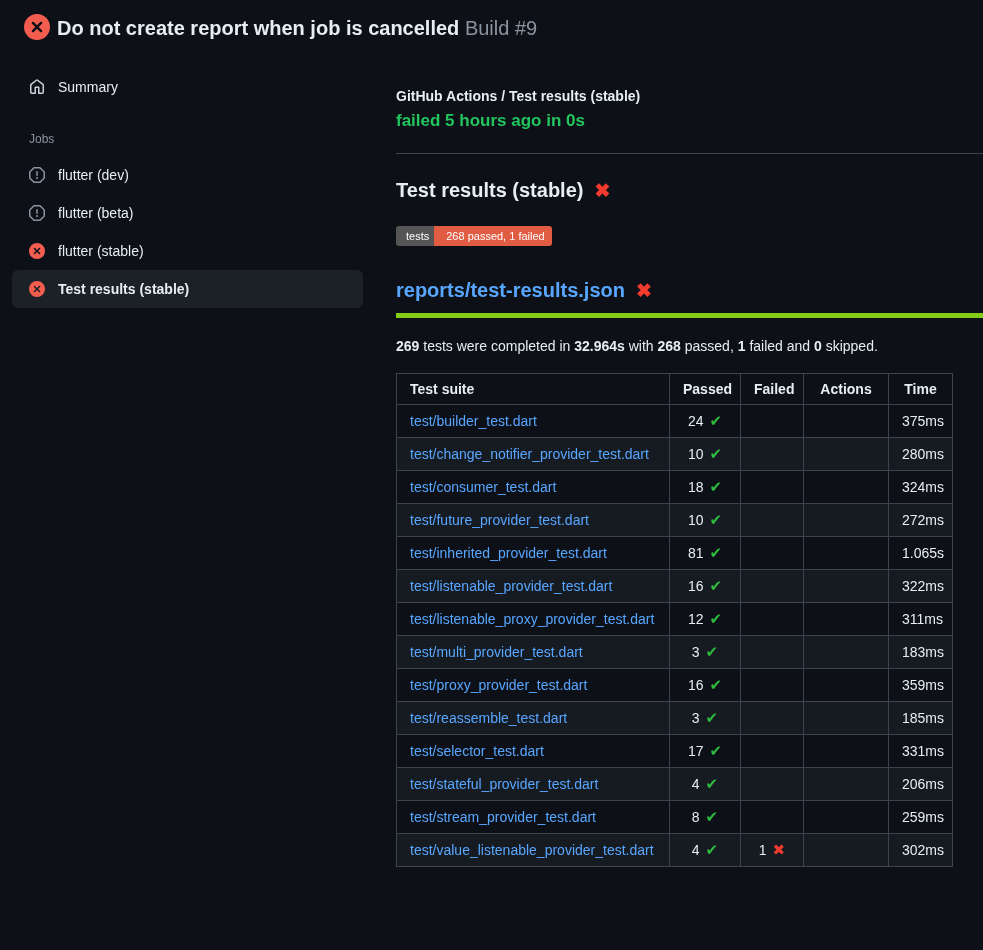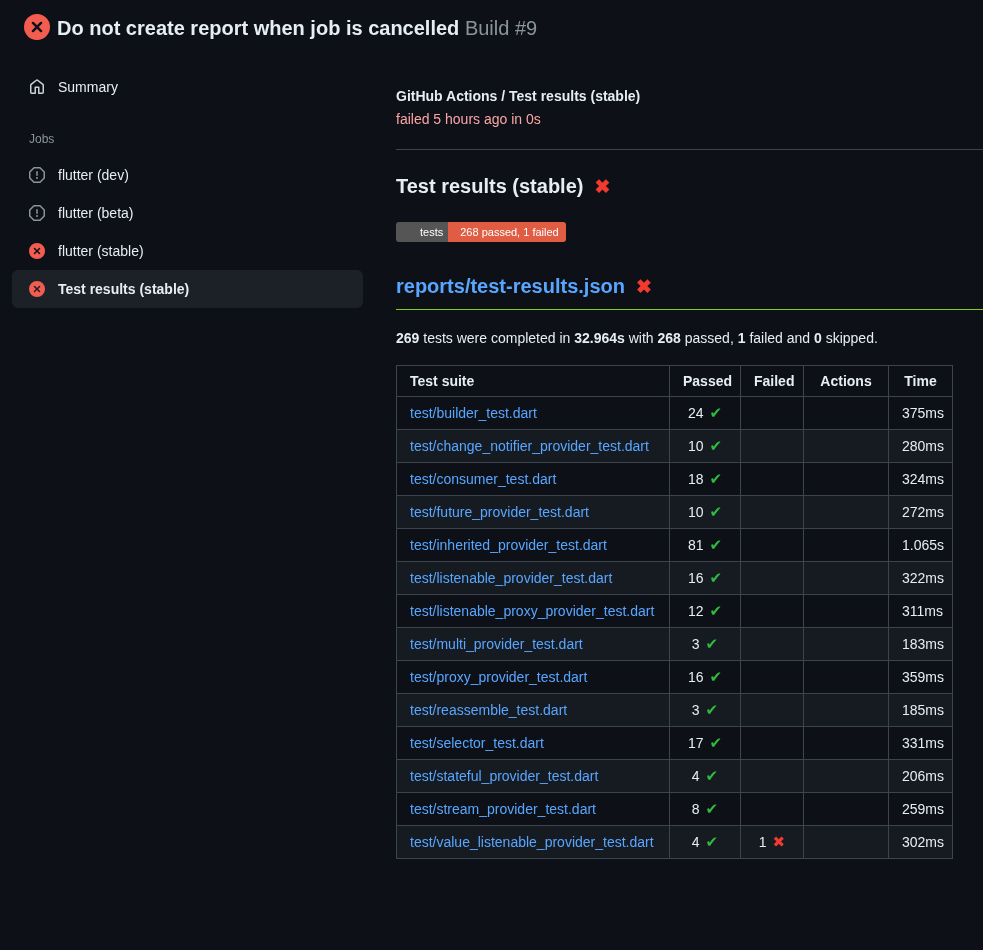--- a/index.html
+++ b/index.html
@@ -23,30 +23,30 @@
   .side-item .icon16 { width:16px; height:16px; flex-shrink:0; display:flex; }
   .side-item .icon16 svg { width:16px; height:16px; }
   .icon-home { color:#c9d1d9; }
   .jobs-label { font-size:12px; color:#8b949e; padding:0 17px; margin:26px 0 10px 0; }
   .job-item .cancelled { color:#8b949e; }
   .job-item .failed { color:#f25d50; }
   .job-item.selected { background:#1c2128; font-weight:700; }
   
   .main { flex:1; padding:36px 0 0 21px; }
   .breadcrumb { font-weight:700; font-size:14px; }
-  .status-line { color:#fca5a5; font-size:14px; margin-top:7px; }
+  .status-line { color:#22c55e; font-size:17px; margin-top:7px;font-weight:bold; }
   .main hr { border:none; border-top:1px solid #3d444d; margin:22px 0 0 0; }
   .section-title { display:flex; align-items:center; gap:11px; font-size:20px; font-weight:700; margin:25px 0 0 0; }
   .xmark { color:#f23b2e; font-size:19px; font-weight:700; line-height:1; }
   .badge { display:inline-flex; margin-top:24px; border-radius:3px; overflow:hidden;
            font-size:11px; color:#ffffff; text-decoration:none; line-height:1; }
-  .badge-left  { background:#555555; padding:5px 5px 4px 24px; }
+  .badge-left  { background:#555555; padding:5px 5px 4px 10px; }
   .badge-right { background:#e05d44; padding:5px 7px 4px 12px; }
   .report-title { display:flex; align-items:center; gap:11px; font-size:20px; font-weight:700;
-                  margin:33px 0 0 0; padding-bottom:11px; border-bottom:1px solid #84cc16; }
+                  margin:33px 0 0 0; padding-bottom:11px; border-bottom:5px solid #84cc16; }
   .report-title a { color:#58a6ff; text-decoration:none; }
   .summary-text { margin:20px 0 0 0; }
   
   table.results { border-collapse:collapse; table-layout:fixed; width:556px; margin-top:19px; font-size:14px; }
   .results th, .results td { border:1px solid #3d444d; padding:7px 13px; text-align:center;
                              overflow:hidden; white-space:nowrap; }
   .results th { font-weight:700; }
   .results th:first-child, .results td:first-child { text-align:left; }
   .results tbody tr:nth-child(even) { background:#161b22; }
   .results td a { color:#58a6ff; text-decoration:none; }

